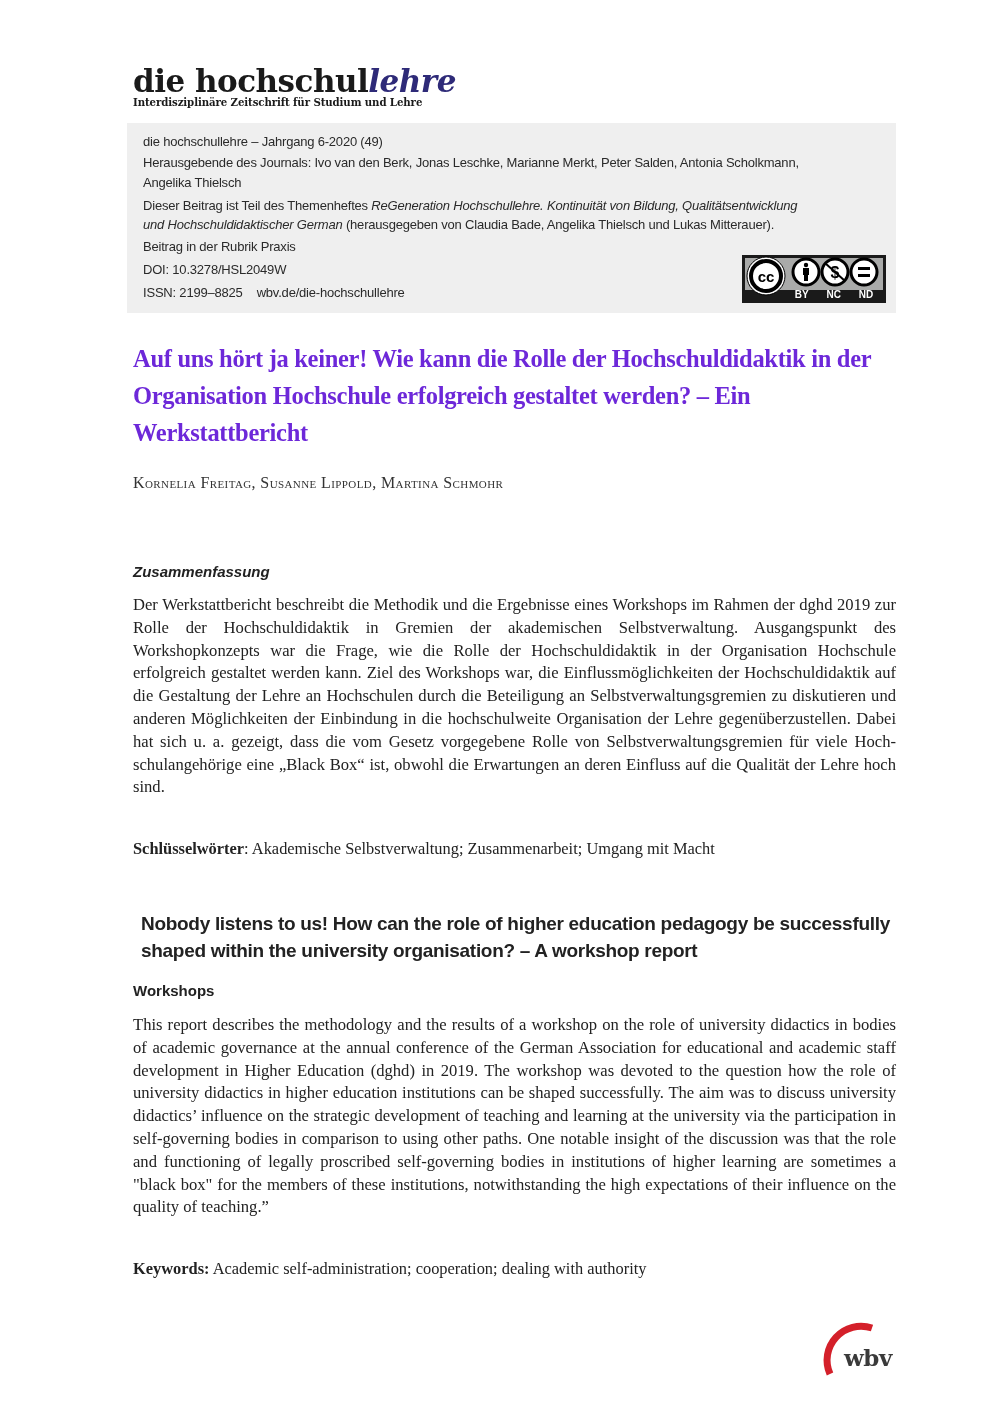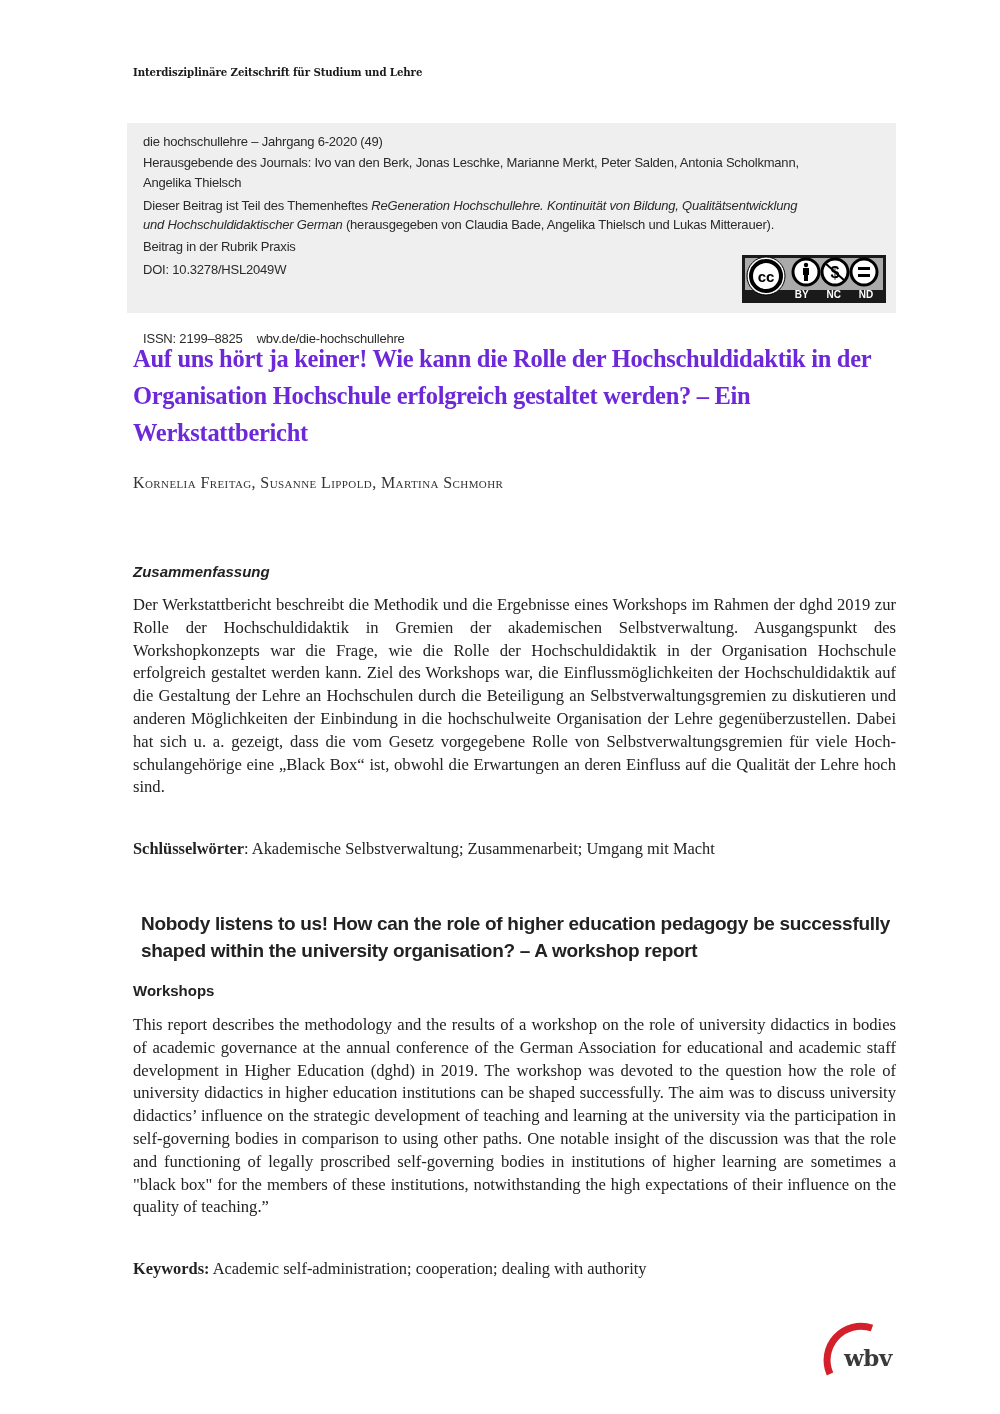--- a/index.html
+++ b/index.html
@@ -32,32 +32,33 @@
 
     .en-title { position: absolute; left: 133px; top: 902px; width: 763px; font-family: "Liberation Sans", sans-serif; font-weight: bold; font-size: 19px; line-height: 27px; color: #222222; letter-spacing: -0.3px; }
 
     .wbv-logo { position: absolute; left: 816px; top: 1316px; width: 84px; height: 70px; }
     .wbv-logo .wbv-text { position: absolute; left: 28px; top: 28px; font-family: "DejaVu Serif", serif; font-weight: bold; font-size: 23px; color: #3a3a3a; letter-spacing: -0.5px; }
   </style>
 </head>
 <body>
 
 <div class="logo">
+  <div class="logo-main"><span>die hochschul</span><span class="accent">lehre</span></div>
   <div class="logo-sub">Interdisziplinäre Zeitschrift für Studium und Lehre</div>
 </div>
 
 <div class="meta-box">
   <div class="line" style="top:11px;">die hochschullehre – Jahrgang 6-2020 (49)</div>
   <div class="line" style="top:32px;">Herausgebende des Journals: Ivo van den Berk, Jonas Leschke, Marianne Merkt, Peter Salden, Antonia Scholkmann,</div>
   <div class="line" style="top:52px;">Angelika Thielsch</div>
   <div class="line" style="top:75px;"><span>Dieser Beitrag ist Teil des Themenheftes </span><i>ReGeneration Hochschullehre. Kontinuität von Bildung, Qualitätsentwicklung</i></div>
   <div class="line" style="top:94px;"><i>und Hochschuldidaktischer German</i><span> (herausgegeben von Claudia Bade, Angelika Thielsch und Lukas Mitterauer).</span></div>
   <div class="line" style="top:116px;">Beitrag in der Rubrik Praxis</div>
   <div class="line" style="top:139px;">DOI: 10.3278/HSL2049W</div>
-  <div class="line" style="top:162px;margin-top:46px;"><span>ISSN: 2199–8825</span><span style="display:inline-block;width:14px;"></span><span>wbv.de/die-hochschullehre</span></div>
+  <div class="line" style="top:162px;"><span>ISSN: 2199–8825</span><span style="display:inline-block;width:14px;"></span><span>wbv.de/die-hochschullehre</span></div>
 </div>
 
 <div class="cc-badge">
   <div class="grey"></div>
   <svg width="144" height="48" viewBox="0 0 144 48">
     <g>
       <circle cx="24" cy="21" r="19" fill="#ffffff" stroke="#000" stroke-width="1"></circle>
       <circle cx="24" cy="21" r="15" fill="#ffffff" stroke="#000" stroke-width="4"></circle>
       <text x="24" y="27" text-anchor="middle" font-family="Liberation Sans, sans-serif" font-weight="bold" font-size="15" fill="#000">cc</text>
     </g>

